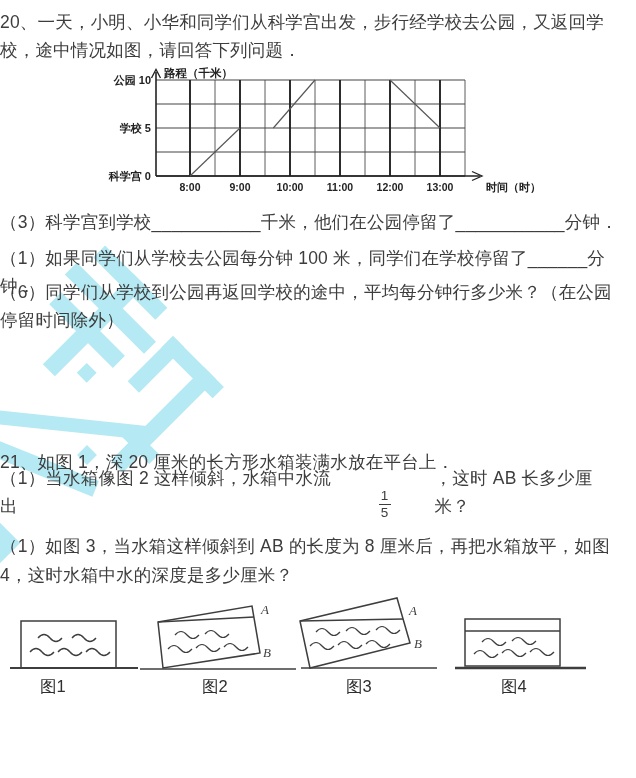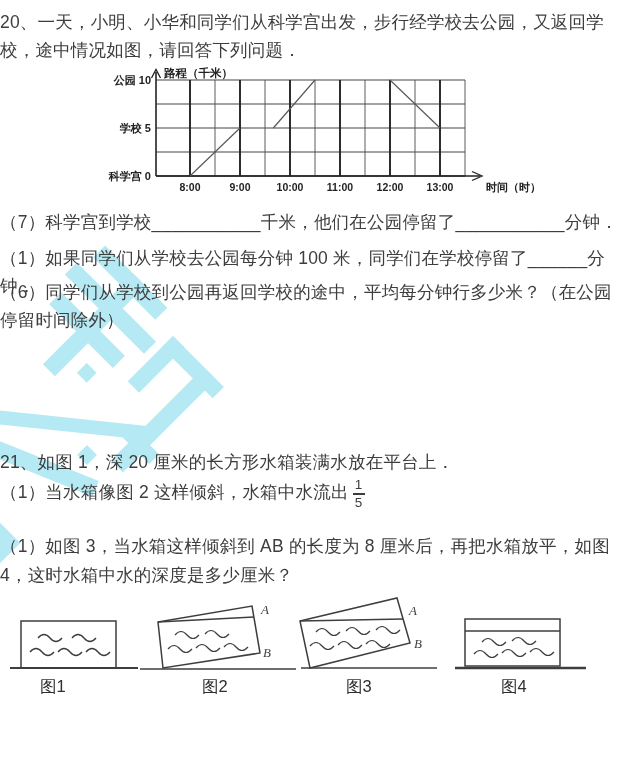--- a/index.html
+++ b/index.html
@@ -11,21 +11,21 @@
   }
   .para{
     position:absolute;left:0;width:620px;
     font-size:17.5px;line-height:28px;color:#3d3d3d;
     letter-spacing:0.2px;
   }
   
   .wm{position:absolute;z-index:0;}
   .wm .bar{position:absolute;background:#b5e9f3;}
   .content{position:relative;z-index:1;}
-  .fracline{display:flex;align-items:flex-start;}
+  .fracline{display:flex;align-items:flex-end;gap:40px;}
   .frac{display:inline-flex;flex-direction:column;align-items:center;
         margin:0 4px;font-size:13.5px;line-height:14px;color:#3d3d3d;}
   .frac .bar-h{width:12px;height:1.5px;background:#3d3d3d;margin:1px 0;}
   svg text{font-family:"Liberation Sans","DejaVu Sans",sans-serif;}
   .ab-label{font-family:"Liberation Serif","DejaVu Serif",serif;font-style:italic;}
 </style>
 </head>
 <body>
 
 <div class="wm">
@@ -83,33 +83,34 @@
       <text x="94" y="127" text-anchor="middle" font-size="10.5" fill="#222" font-weight="700">8:00</text>
       <text x="144" y="127" text-anchor="middle" font-size="10.5" fill="#222" font-weight="700">9:00</text>
       <text x="194" y="127" text-anchor="middle" font-size="10.5" fill="#222" font-weight="700">10:00</text>
       <text x="244" y="127" text-anchor="middle" font-size="10.5" fill="#222" font-weight="700">11:00</text>
       <text x="294" y="127" text-anchor="middle" font-size="10.5" fill="#222" font-weight="700">12:00</text>
       <text x="344" y="127" text-anchor="middle" font-size="10.5" fill="#222" font-weight="700">13:00</text>
       <text x="68" y="13" text-anchor="start" font-size="11.5" fill="#222" font-weight="700">路程（千米）</text>
       <text x="390" y="127" text-anchor="start" font-size="11" fill="#222" font-weight="700">时间（时）</text>
     </svg>
 
-  <div class="para" style="top:208px;">（7）科学宫到学校___________千米，他们在公园停留了___________分钟．</div>
+  <div class="para" style="top:208px;">（3）科学宫到学校___________千米，他们在公园停留了___________分钟．</div>
   <div class="para" style="top:244px;">（1）如果同学们从学校去公园每分钟 100 米，同学们在学校停留了______分钟．</div>
   <div class="para" style="top:279px;line-height:27.5px;">（6）同学们从学校到公园再返回学校的途中，平均每分钟行多少米？（在公园停留时间除外）</div>
 
   <div class="para" style="top:448px;">21、如图 1，深 20 厘米的长方形水箱装满水放在平台上．</div>
 
   <div class="para fracline" style="top:478px;height:42px;">
     <span>（1）当水箱像图 2 这样倾斜，水箱中水流出</span>
     <span class="frac">
       <span>1</span>
       <span class="bar-h"></span>
       <span>5</span>
     </span>
+    <span>，这时 AB 长多少厘米？</span>
   </div>
 
   <div class="para" style="top:532px;line-height:28.5px;">（1）如图 3，当水箱这样倾斜到 AB 的长度为 8 厘米后，再把水箱放平，如图 4，这时水箱中水的深度是多少厘米？</div>
 
   <svg style="position:absolute;left:0;top:588px;" width="636" height="112" viewBox="0 0 636 112">
     <g stroke="#3e3e3e" fill="none">
 
       <g>
         <line x1="10" y1="80" x2="138" y2="80" stroke-width="2"></line>
         <rect x="21" y="33" width="95" height="47" stroke-width="1.5"></rect>

